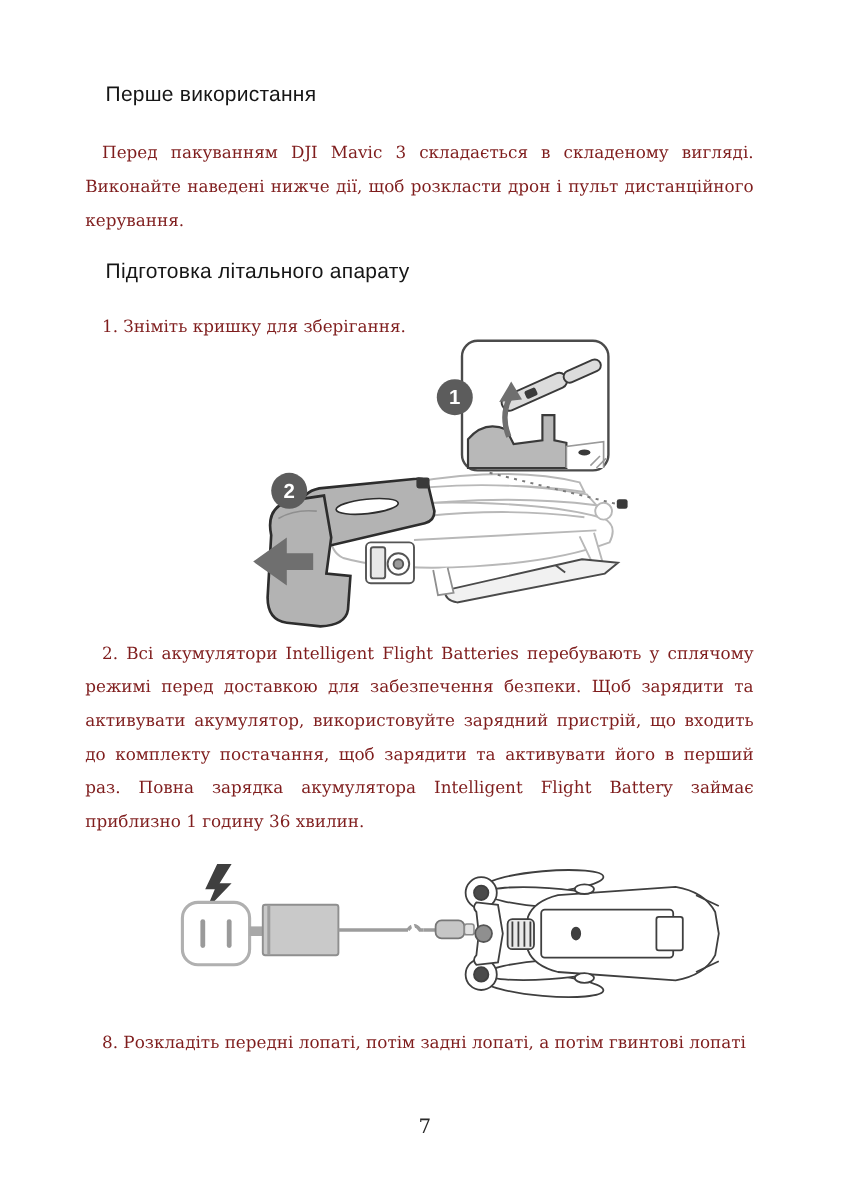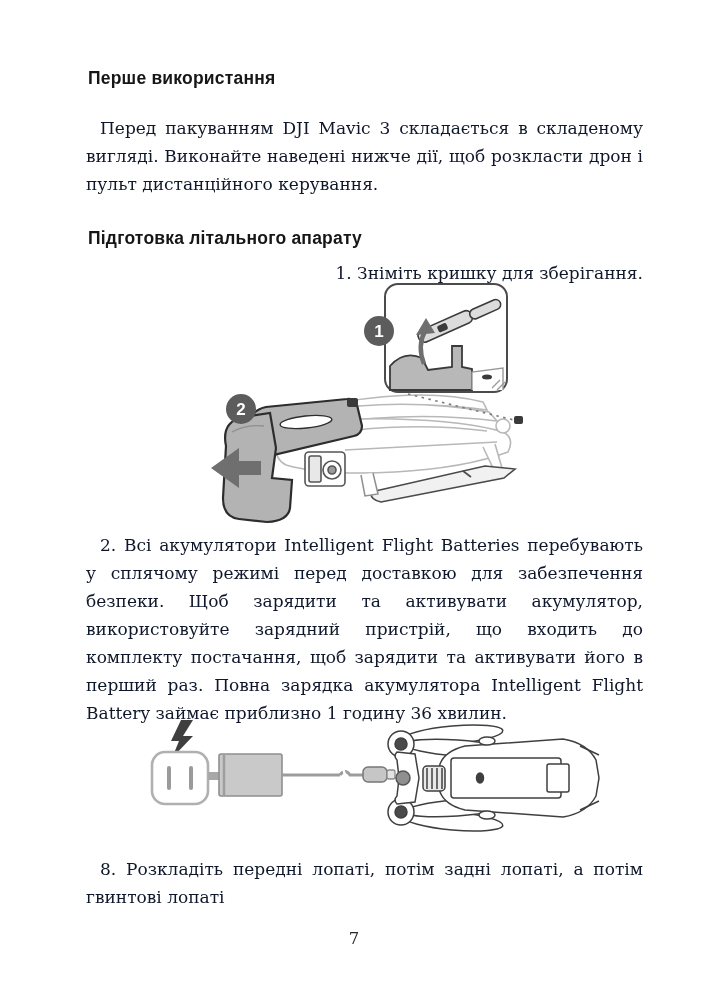--- a/index.html
+++ b/index.html
@@ -8,38 +8,38 @@
     width: 708px;
     height: 1000px;
     background: #ffffff;
     overflow: hidden;
     font-family: "DejaVu Serif", "Liberation Serif", serif;
     color: #1e1e1e;
   }
   .heading {
     position: absolute;
     font-family: "Liberation Sans", sans-serif;
-    font-weight: bold;
+    font-weight: normal;
     font-size: 17.5px;
     color: #161616;
     letter-spacing: 0.2px;
     margin: 0;
   }
   .para {
     position: absolute;
-    left: 86px;
+    left: 71px;
     width: 557px;
-    font-size: 17px;
+    font-size: 14px;
     line-height: 28px;
     text-align: justify;
     text-indent: 14px;
     margin: 0;
-    color: #0f172a;
-  }
-  .single-line { text-align: right; }
+    color: #7f1d1d;
+  }
+  .single-line { text-align: left; }
   .figure { position: absolute; }
   .page-number {
     position: absolute;
     top: 929px;
     left: 0;
     width: 100%;
     text-align: center;
     font-size: 16.5px;
     color: #2a2a2a;
   }
@@ -53,21 +53,21 @@
 </style>
 </head>
 <body>
 
 <div class="page">
 
   <h2 class="heading" style="left:88px; top:68px;">Перше використання</h2>
 
   <p class="para" style="top:114px;">Перед пакуванням DJI Mavic 3 складається в складеному вигляді. Виконайте наведені нижче дії, щоб розкласти дрон і пульт дистанційного керування.</p>
 
-  <h3 class="heading" style="left:88px; top:228px;">Підготовка літального апарату</h3>
+  <h3 class="heading" style="left:88px; top:216px;">Підготовка літального апарату</h3>
 
   <p class="para single-line" style="top:259px;">1. Зніміть кришку для зберігання.</p>
 
   <svg class="figure" style="left:165px; top:280px;" width="380" height="248" viewBox="0 0 380 248">
 
     <g stroke="#b8b8b8" fill="#ffffff" stroke-width="1.6">
       <path d="M178 122 Q262 108 318 122 L322 130 Q258 120 184 131 Z"></path>
       <path d="M150 131 Q242 117 324 132 L332 141 Q252 131 160 143 Z"></path>
       <path d="M112 152 Q150 137 230 139 Q302 141 338 152 Q350 158 343 172 Q300 188 230 192 Q160 196 121 185 Q106 178 112 152 Z"></path>
       <path d="M190 150 Q260 143 322 151" fill="none"></path>

